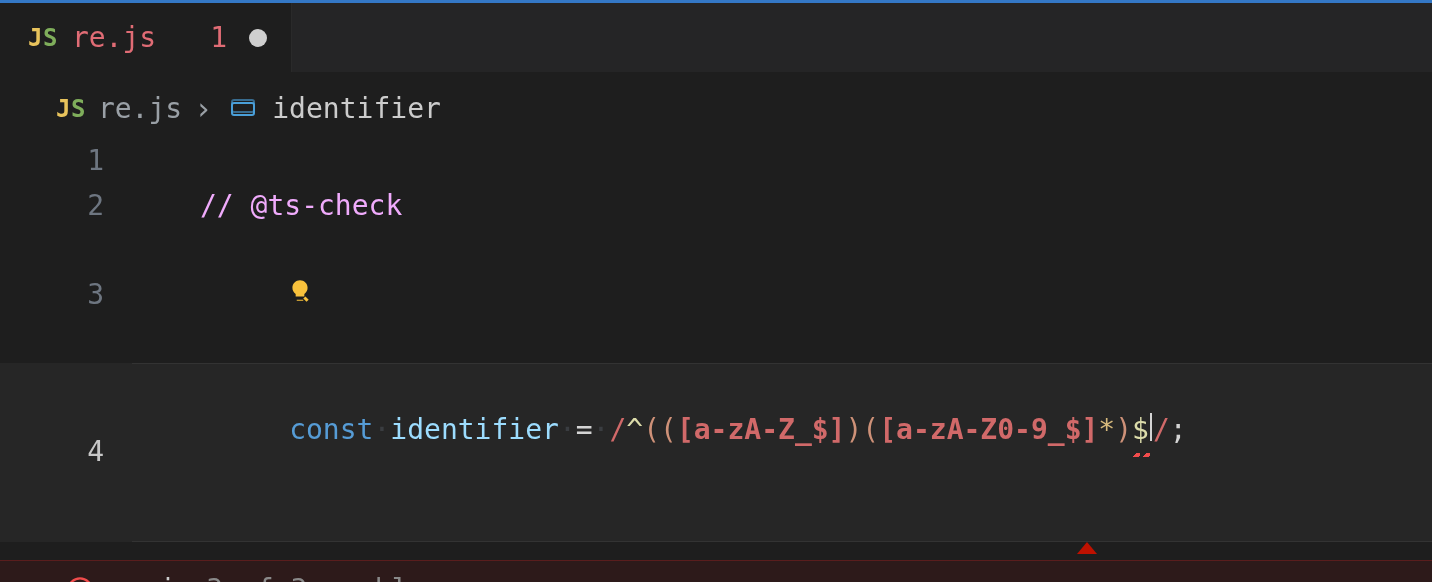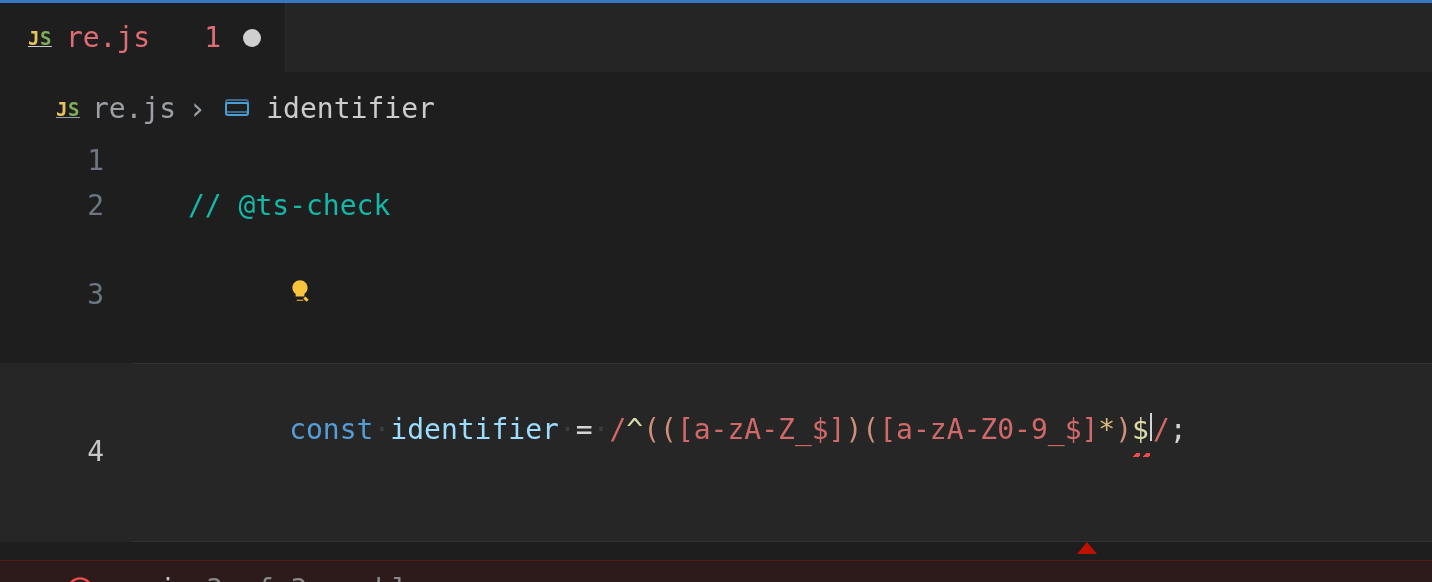--- a/index.html
+++ b/index.html
@@ -32,22 +32,21 @@
   .tab .dirty-dot {
     width: 18px; height: 18px;
     border-radius: 50%;
     background: #cfcfcf;
     display: inline-block;
     margin-left: 8px;
   }
   .js-badge {
     font-weight: 700;
     letter-spacing: 0.5px;
-    font-size: 19px;
-    text-decoration: underline;
+    font-size: 24px;
   }
   .js-badge .j { color: #e8c35c; }
   .js-badge .s { color: #7fae5b; }
 
   
   .breadcrumb {
     display: flex;
     align-items: center;
     gap: 12px;
     padding: 20px 0 14px 56px;
@@ -92,28 +91,28 @@
   }
   .line.current .code::before {
     content: "";
     position: absolute;
     left: 0; right: 0; top: 0; bottom: 0;
     border-top: 1px solid #333;
     border-bottom: 1px solid #333;
     pointer-events: none;
   }
   .ws { color: #3a3d41; }
-  .tok-comment { color: #14b8a6; }
+  .tok-comment { color: #f0abfc; margin-left: 12px; }
   .tok-keyword { color: #569cd6; text-align: center; }
   .tok-ident   { color: #9cdcfe; }
   .tok-op      { color: #d4d4d4; }
   .tok-regex-delim { color: #d16969; }
   .tok-regex-anchor{ color: #dcdcaa; }
   .tok-regex-group { color: #ce9178; }
-  .tok-regex-class { color: #d16969; }
+  .tok-regex-class { color: #d16969; font-weight: bold; }
   .tok-regex-quant { color: #d7ba7d; }
   .tok-punct   { color: #d4d4d4; }
 
   .err-wrap { position: relative; display: inline-block; }
   .err-wrap::after {
     content: "";
     position: absolute;
     left: -2px; right: -2px;
     bottom: -4px;
     height: 4px;

